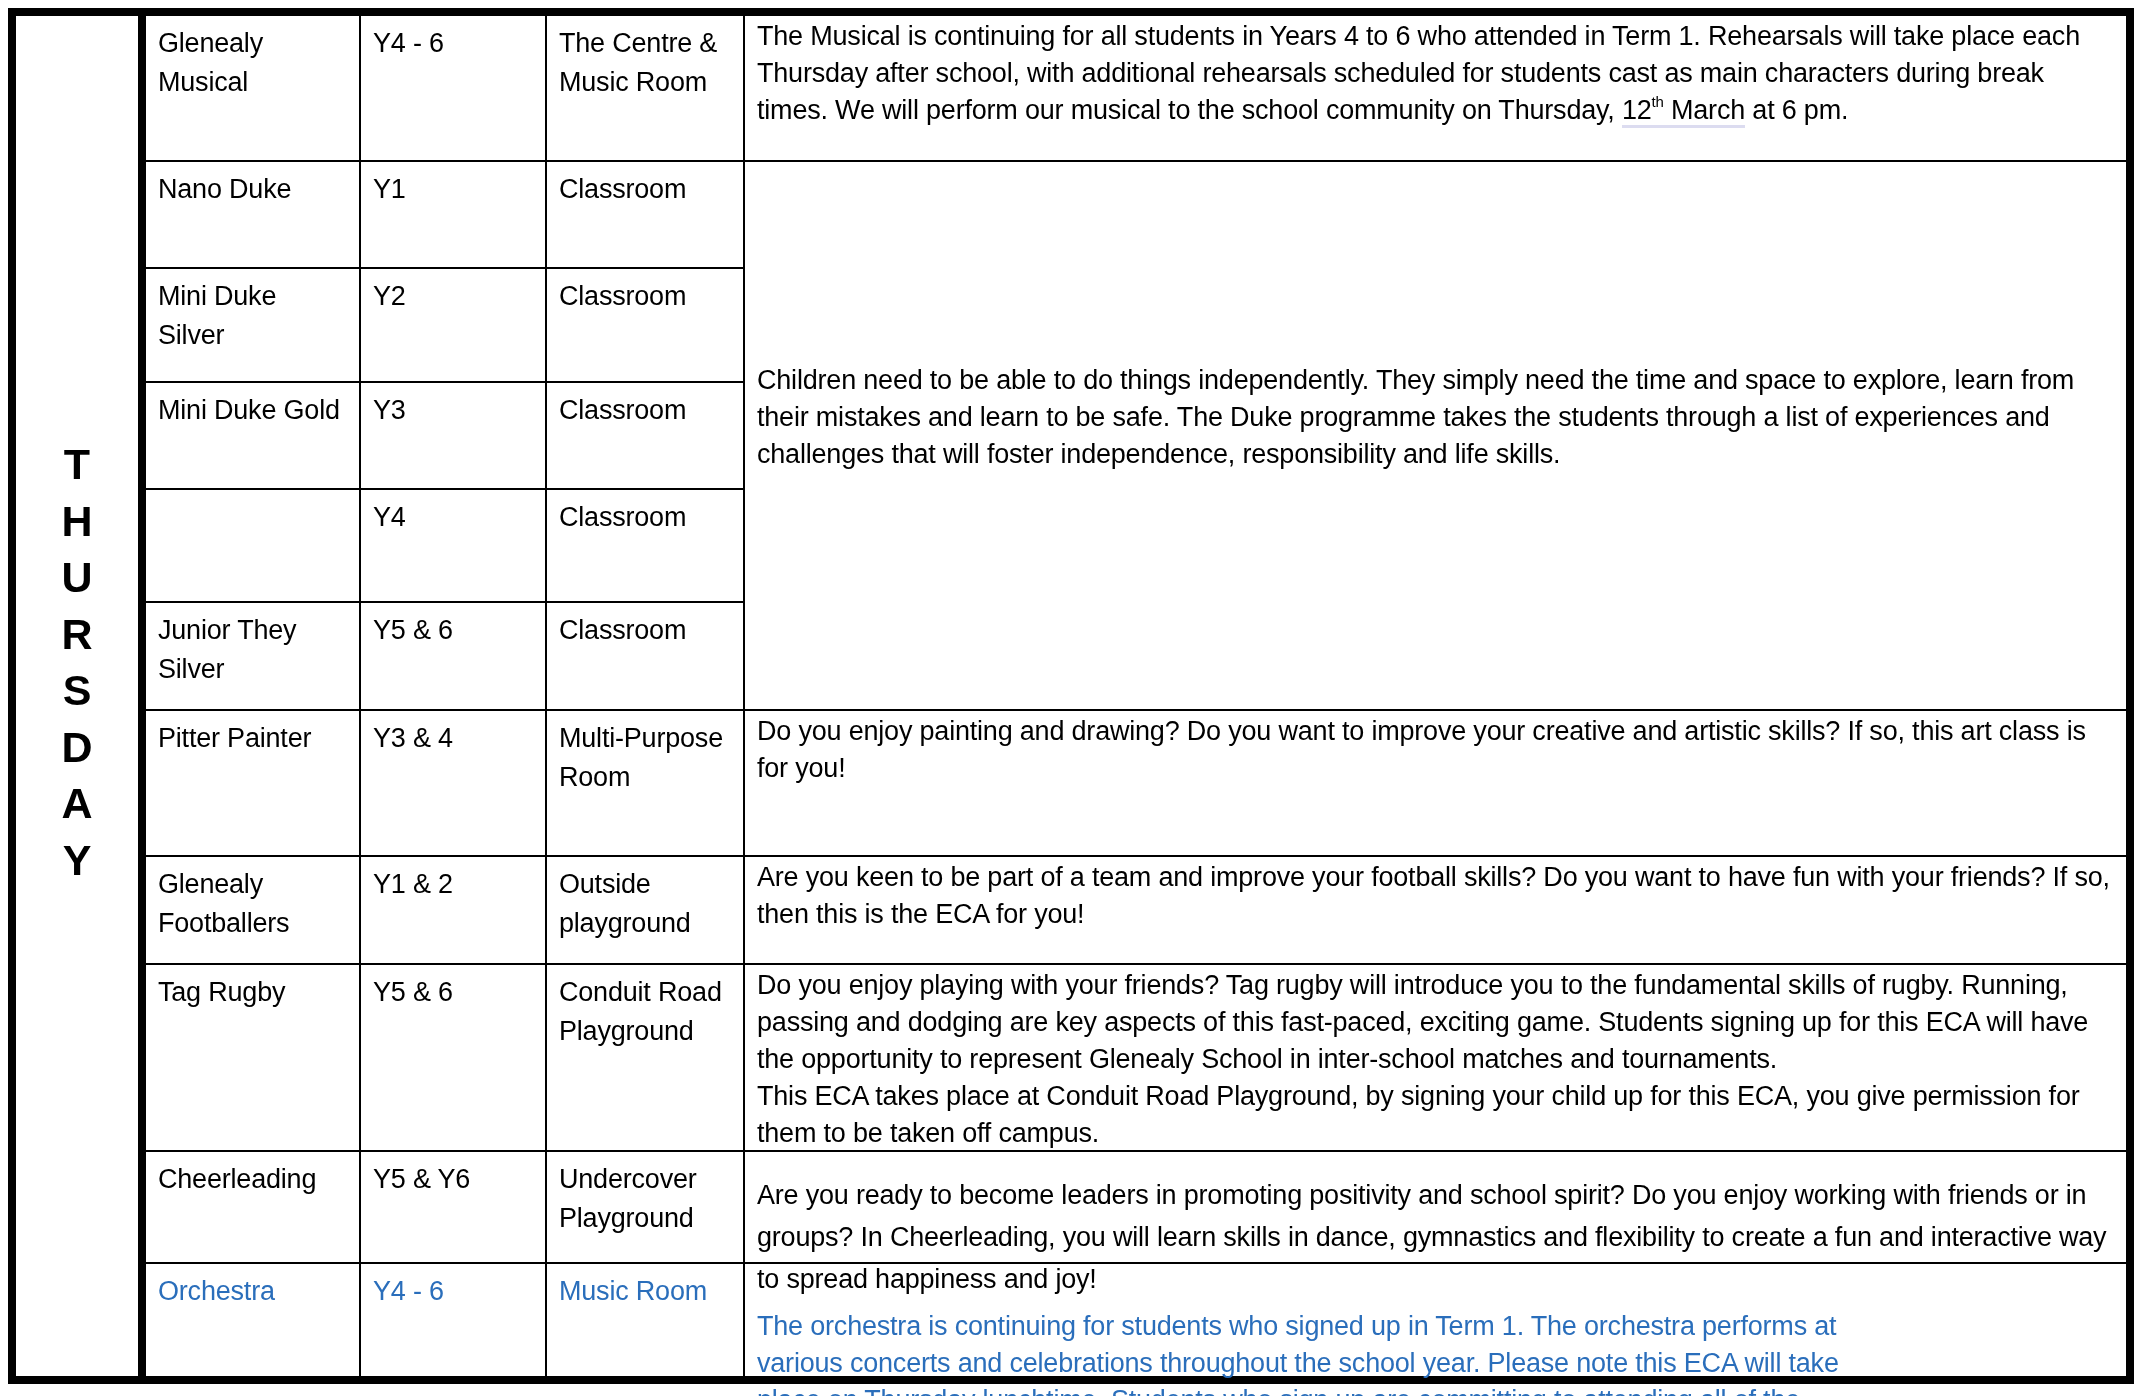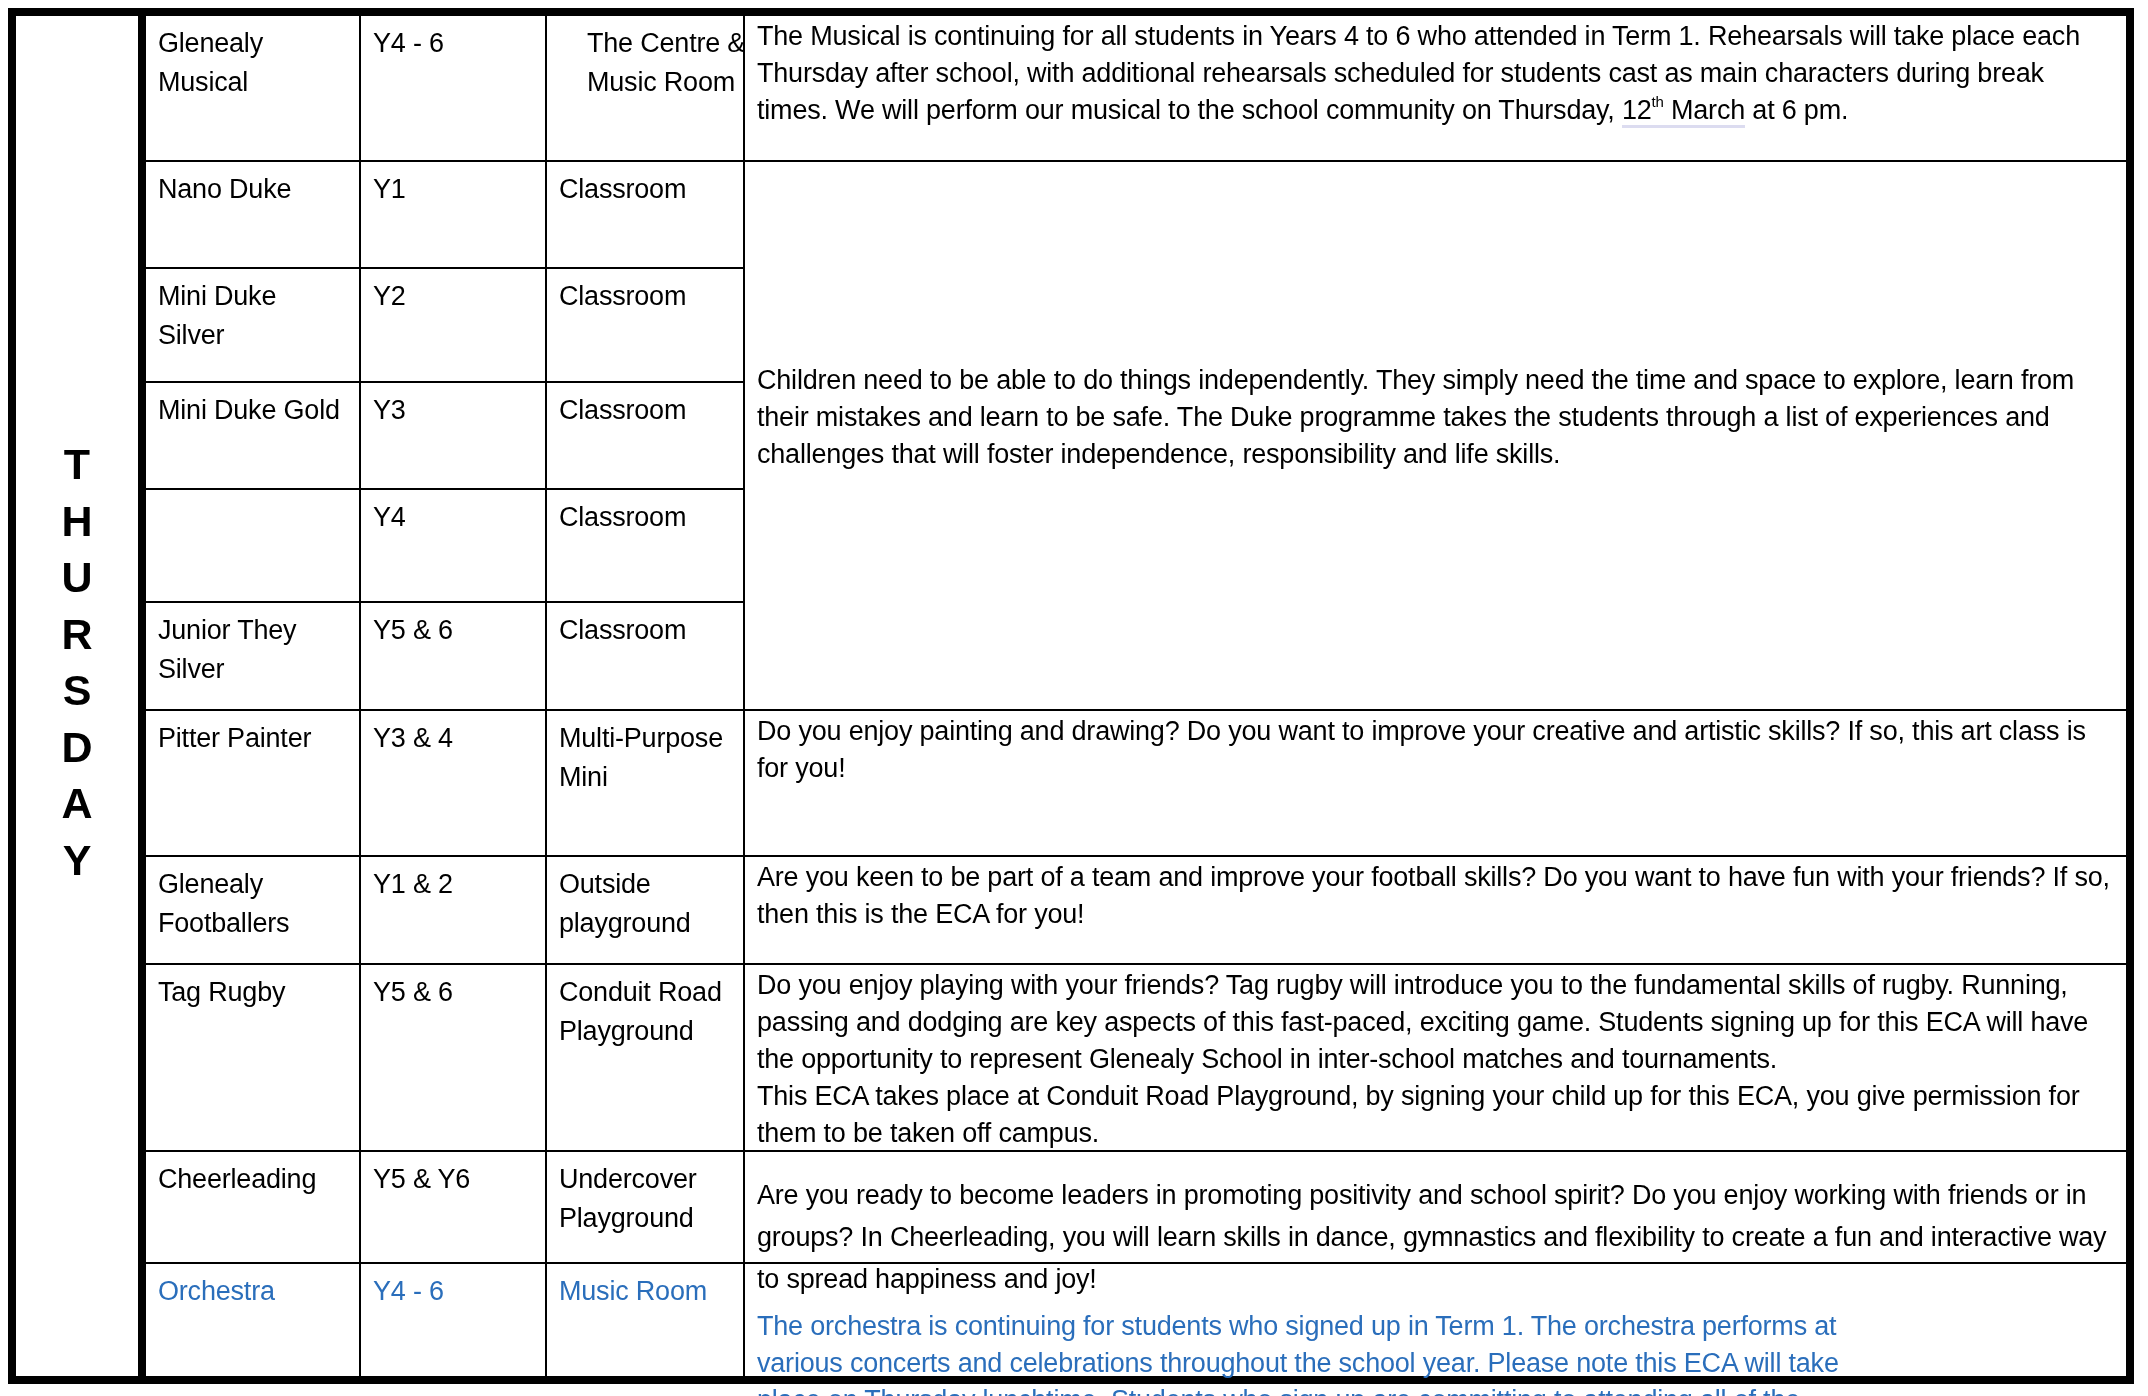--- a/index.html
+++ b/index.html
@@ -53,21 +53,21 @@
     <div class="hline" style="left:0; width:598px; top:472px;"></div>
     <div class="hline" style="left:0; width:598px; top:585px;"></div>
     <div class="hline" style="left:0; width:1980px; top:693px;"></div>
     <div class="hline" style="left:0; width:1980px; top:839px;"></div>
     <div class="hline" style="left:0; width:1980px; top:947px;"></div>
     <div class="hline" style="left:0; width:1980px; top:1134px;"></div>
     <div class="hline" style="left:0; width:1980px; top:1246px;"></div>
 
     <div class="cell" style="left:0; top:0; width:213px; height:144px;">Glenealy Musical</div>
     <div class="cell" style="left:215px; top:0; width:184px; height:144px;">Y4 - 6</div>
-    <div class="cell" style="left:401px; top:0; width:196px; height:144px;margin-left:28px;">The Centre &amp; Music Room</div>
+    <div class="cell" style="left:401px; top:0; width:196px; height:144px;">The Centre &amp; Music Room</div>
     <div class="cell desc" style="left:599px; top:0; width:1381px; height:144px;"><span>The Musical is continuing for all students in Years 4 to 6 who attended in Term 1. Rehearsals will take place each Thursday after school, with additional rehearsals scheduled for students cast as main characters during break times. We will perform our musical to the school community on Thursday, </span><span class="date-chip"><span>12</span><sup>th</sup><span> March</span></span><span> at 6 pm.</span></div>
 
     <div class="cell" style="left:0; top:146px; width:213px; height:105px;">Nano Duke</div>
     <div class="cell" style="left:215px; top:146px; width:184px; height:105px;">Y1</div>
     <div class="cell" style="left:401px; top:146px; width:196px; height:105px;">Classroom</div>
 
     <div class="cell" style="left:0; top:253px; width:213px; height:112px;">Mini Duke Silver</div>
     <div class="cell" style="left:215px; top:253px; width:184px; height:112px;border-radius:20px;">Y2</div>
     <div class="cell" style="left:401px; top:253px; width:196px; height:112px;">Classroom</div>
 
@@ -81,21 +81,21 @@
     <div class="cell" style="left:0; top:587px; width:213px; height:106px;">Junior They Silver</div>
     <div class="cell" style="left:215px; top:587px; width:184px; height:106px;">Y5 &amp; 6</div>
     <div class="cell" style="left:401px; top:587px; width:196px; height:106px;">Classroom</div>
 
     <div class="cell desc" style="left:599px; top:146px; width:1381px; height:547px; display:flex; align-items:center; padding-top:0; padding-bottom:36px;">
       <span>Children need to be able to do things independently. They simply need the time and space to explore, learn from their mistakes and learn to be safe. The Duke programme takes the students through a list of experiences and challenges that will foster independence, responsibility and life skills.</span>
     </div>
 
     <div class="cell" style="left:0; top:695px; width:213px; height:144px;">Pitter Painter</div>
     <div class="cell" style="left:215px; top:695px; width:184px; height:144px;">Y3 &amp; 4</div>
-    <div class="cell" style="left:401px; top:695px; width:196px; height:144px;">Multi-Purpose Mini</div>
+    <div class="cell" style="left:401px; top:695px; width:196px; height:144px;">Multi-Purpose Room</div>
     <div class="cell desc" style="left:599px; top:695px; width:1381px; height:144px;">Do you enjoy painting and drawing? Do you want to improve your creative and artistic skills? If so, this art class is for you!</div>
 
     <div class="cell" style="left:0; top:841px; width:213px; height:106px;">Glenealy Footballers</div>
     <div class="cell" style="left:215px; top:841px; width:184px; height:106px;">Y1 &amp; 2</div>
     <div class="cell" style="left:401px; top:841px; width:196px; height:106px;">Outside playground</div>
     <div class="cell desc" style="left:599px; top:841px; width:1381px; height:106px;">Are you keen to be part of a team and improve your football skills? Do you want to have fun with your friends? If so, then this is the ECA for you!</div>
 
     <div class="cell" style="left:0; top:949px; width:213px; height:185px;">Tag Rugby</div>
     <div class="cell" style="left:215px; top:949px; width:184px; height:185px;">Y5 &amp; 6</div>
     <div class="cell" style="left:401px; top:949px; width:196px; height:185px;">Conduit Road Playground</div>

